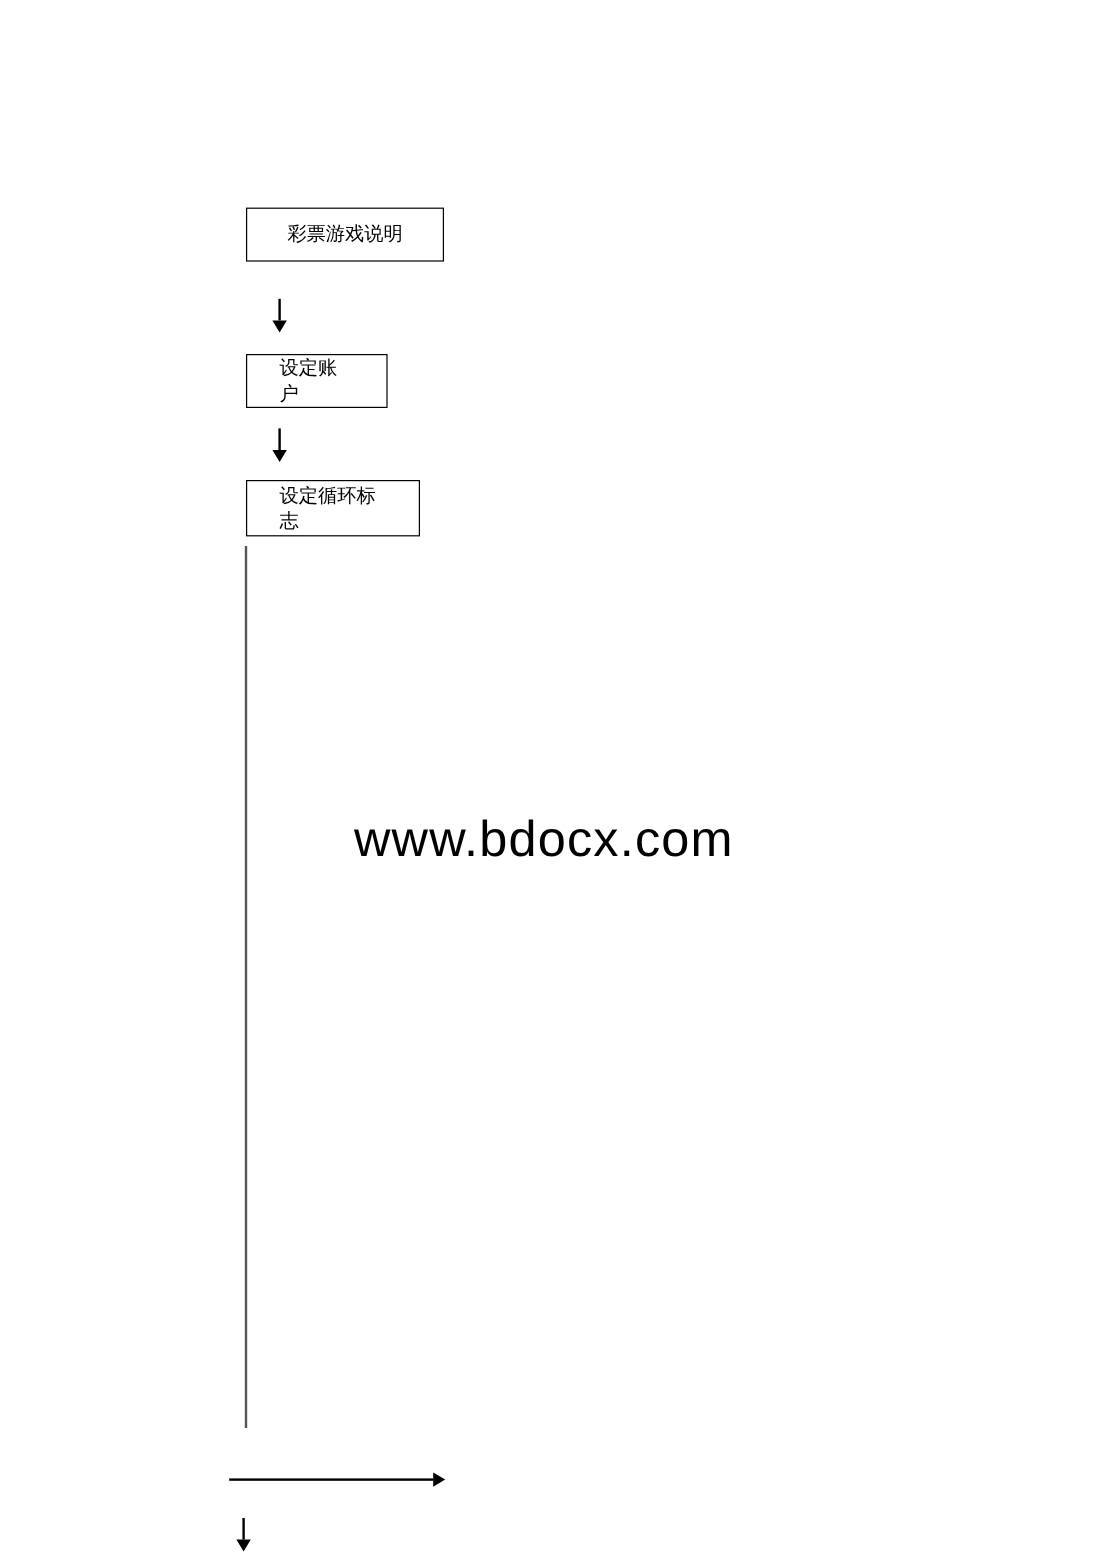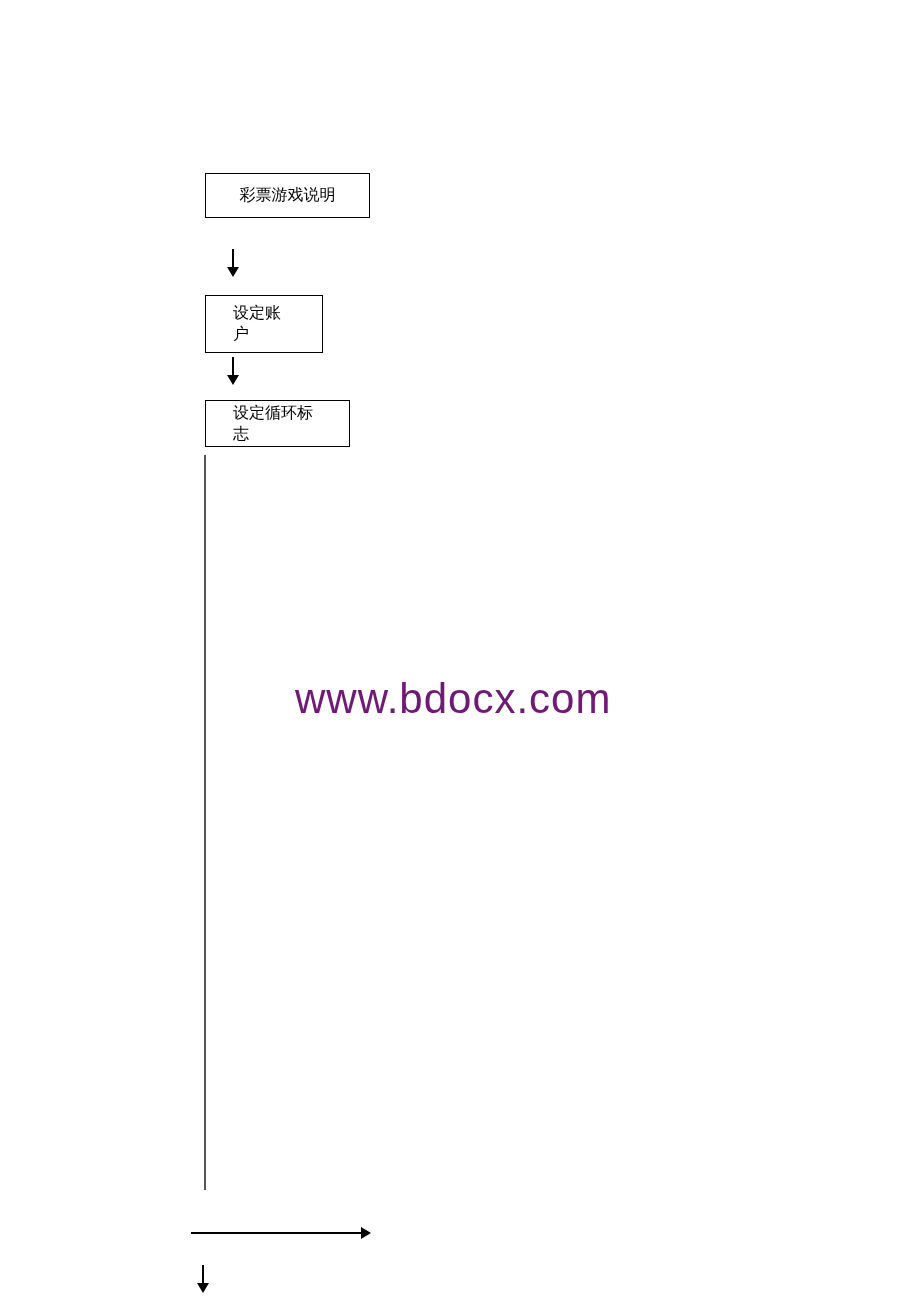--- a/index.html
+++ b/index.html
@@ -79,36 +79,36 @@
       transform: translateY(-50%);
       width: 0;
       height: 0;
       border-top: 6px solid transparent;
       border-bottom: 6px solid transparent;
       border-left: 10px solid #000000;
     }
     .watermark {
       position: absolute;
       font-size: 42px;
-      color: #701a75;
+      color: #000000;
       font-family: Arial, sans-serif;
       letter-spacing: 1px;
       user-select: none;
     }
   </style>
 </head>
 <body>
 
 <div class="flowchart-box" style="left: 160px; top: 128px; width: 165px; height: 45px;">
   <span>彩票游戏说明</span>
 </div>
 
 <div class="arrow-down" style="left: 182px; top: 204px;"></div>
 
-<div class="flowchart-box" style="left: 160px; top: 250px; width: 118px; height: 58px;">
+<div class="flowchart-box" style="left: 160px; top: 250px; width: 118px; height: 45px;">
   <span>设定账户</span>
 </div>
 
 <div class="arrow-down" style="left: 182px; top: 312px;"></div>
 
 <div class="flowchart-box" style="left: 160px; top: 355px; width: 145px; height: 47px;">
   <span>设定循环标志</span>
 </div>
 
 <div class="vertical-line" style="left: 159px; top: 410px; height: 735px;"></div>

